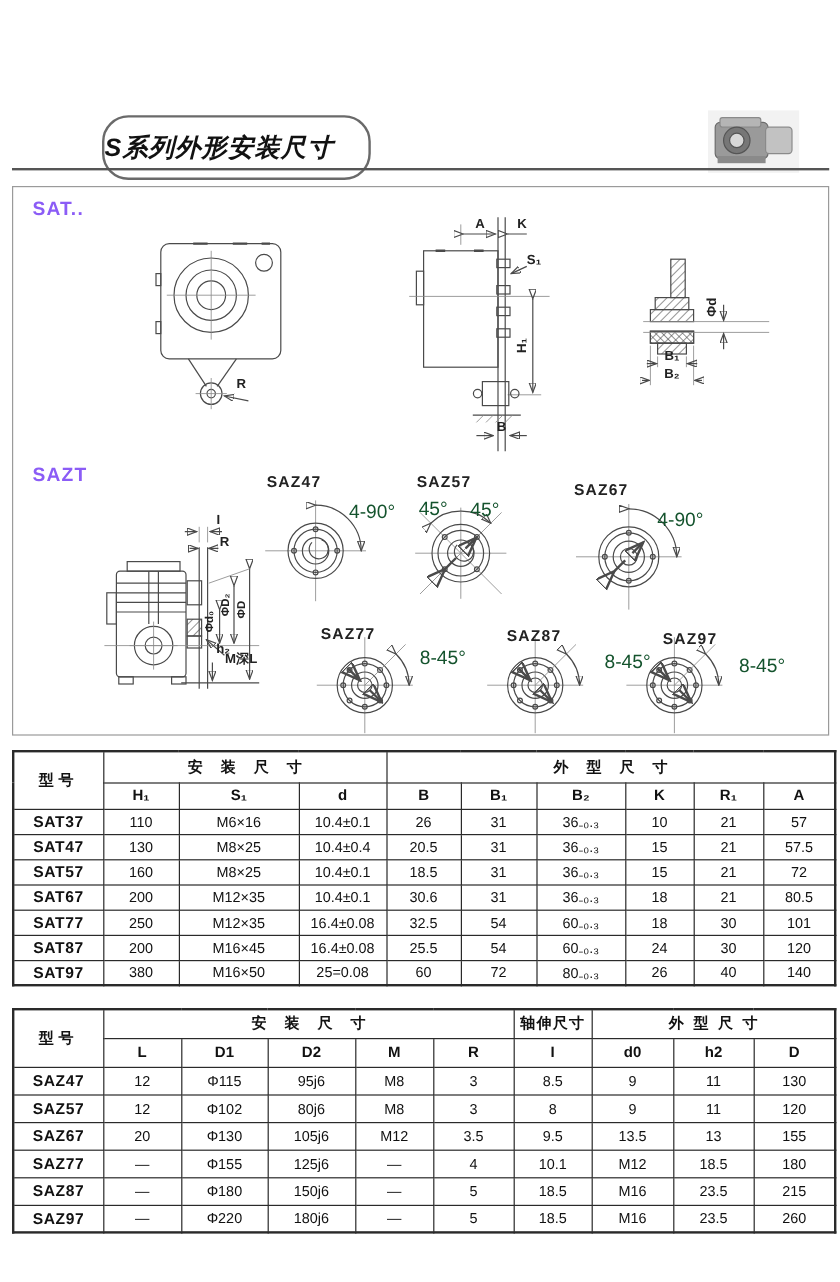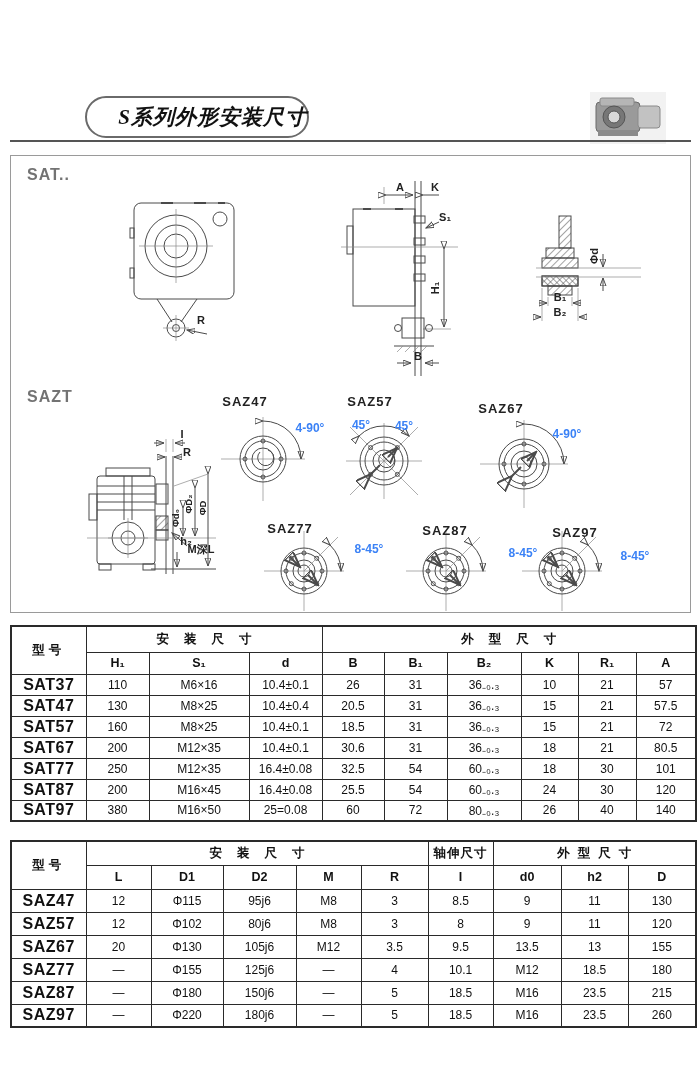--- a/index.html
+++ b/index.html
@@ -1,54 +1,54 @@
 <!DOCTYPE html>
 <html><head>
 <meta charset="utf-8">
 <style>
   html,body{margin:0;padding:0;background:#fff;}
   .page{position:relative;width:700px;height:1068px;background:#ffffff;overflow:hidden;
         font-family:"Liberation Sans",sans-serif;color:#1a1a1a;}
   
-  .title-pill{position:absolute;left:85px;top:96px;width:224px;height:42px;
-amer    border:2px solid #6a6a6a;border-radius:22px;display:flex;align-items:center;justify-content:flex-end;box-sizing:border-box;font-family:Liberation Serif, serif;}
+  .title-pill{position:absolute;left:85px;top:96px;width:224px;height:54px;
+amer    border:2px solid #6a6a6a;border-radius:22px;display:flex;align-items:center;justify-content:flex-start;box-sizing:border-box;}
   .title-pill{border:2px solid #6a6a6a;}
   .title-text{font-style:italic;font-weight:bold;font-size:21px;letter-spacing:1px;color:#111;}
   .header-rule{position:absolute;left:10px;top:140px;width:681px;height:2px;background:#555;}
   .gear-photo{position:absolute;left:588px;top:88px;width:80px;height:58px;}
   
   .panel{position:absolute;left:10px;top:155px;width:681px;height:458px;border:1px solid #9a9a9a;box-sizing:border-box;}
   .panel svg{position:absolute;left:0;top:0;}
-  .sec-label{position:absolute;font-weight:bold;font-size:16px;letter-spacing:1px;color:#737373;}
+  .sec-label{position:absolute;font-weight:bold;font-size:16px;letter-spacing:1px;color:#8b5cf6;}
   .lbl{position:absolute;transform:translate(-50%,-50%);font-size:11px;font-weight:bold;color:#222;white-space:nowrap;}
   .lbl.rot{transform:translate(-50%,-50%) rotate(-90deg);}
   .lbl.small{font-size:9.5px;}
   .flg-name{position:absolute;transform:translate(-50%,-50%);font-weight:bold;font-size:13px;letter-spacing:1px;color:#222;white-space:nowrap;}
-  .ang{position:absolute;transform:translate(-50%,-50%);font-weight:bold;font-size:12px;color:#3b82f6;white-space:nowrap;}
+  .ang{position:absolute;transform:translate(-50%,-50%);font-weight:normal;font-size:16px;color:#14532d;white-space:nowrap;}
   
   .art line,.art path,.art rect,.art circle{stroke:#4a4a4a;fill:none;stroke-width:1;}
   .art .thin{stroke:#8a8a8a;stroke-width:0.7;}
   .art .bold{stroke-width:2;}
   .art .hatch{fill:url(#hp1);}
   .art .xhatch{fill:url(#hp2);}
   
   .dimtable{position:absolute;left:10px;border-collapse:collapse;table-layout:fixed;width:681px;
             font-size:12px;text-align:center;color:#111;}
   .dimtable th,.dimtable td{border:1px solid #2a2a2a;padding:0;overflow:hidden;white-space:nowrap;}
   .dimtable{border:2px solid #2a2a2a;}
   #table1{top:625px;}
   #table2{top:840px;}
   #table1 tr.h1{height:26px;} #table1 tr.h2{height:22px;} #table1 tr.d{height:21px;}
   #table2 tr.h1{height:24px;} #table2 tr.h2{height:24px;} #table2 tr.d{height:23px;}
   .dimtable th{font-weight:bold;font-size:12.5px;}
   .model-h{font-size:14px;letter-spacing:4px;}
   .group-wide{letter-spacing:15px;text-indent:15px;font-size:13.5px;}
   .group-mid{letter-spacing:8px;text-indent:8px;font-size:13.5px;}
   .group-narrow{letter-spacing:1px;font-size:13px;}
-  .model{font-weight:bold;font-size:16px;letter-spacing:0.5px;}
+  .model{font-weight:bold;font-size:13px;letter-spacing:0.5px;}
   
   .note{position:absolute;left:18px;top:1038px;font-size:12.5px;font-weight:bold;color:#111;}
 </style>
 </head>
 <body>
 
 <div class="page">
 
   <div class="title-pill">
     <span class="title-text">S系列外形安装尺寸</span>

